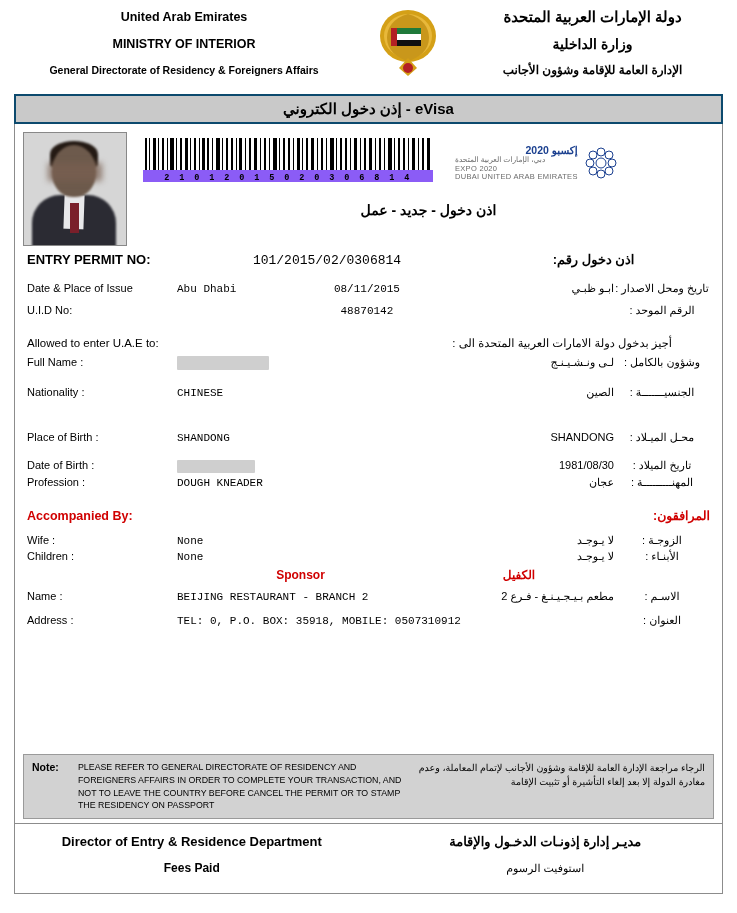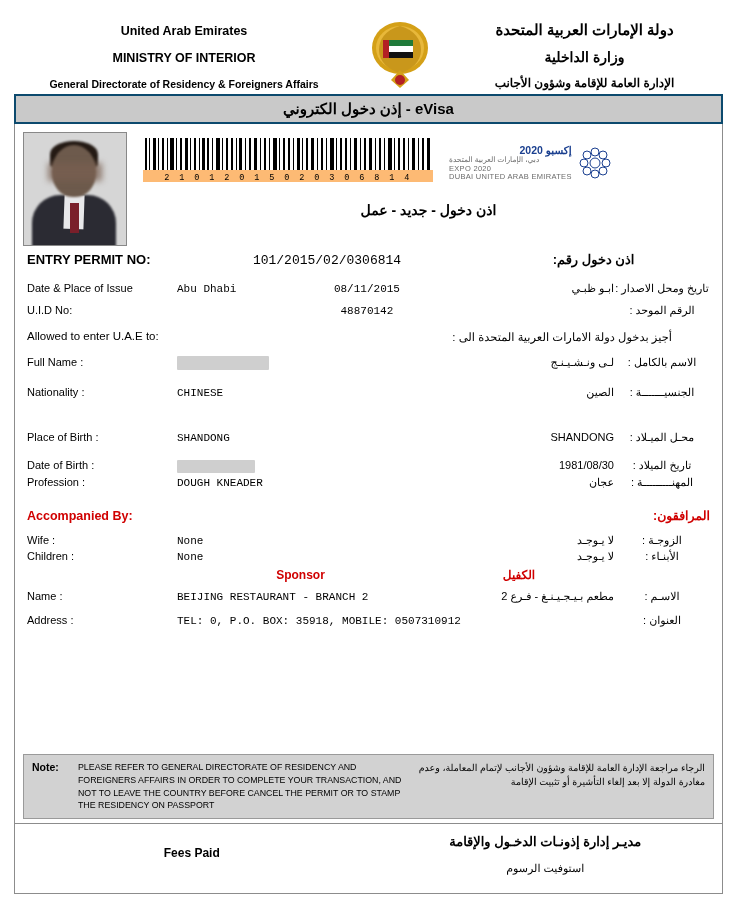--- a/index.html
+++ b/index.html
@@ -18,24 +18,25 @@
   .page {
     position: relative;
     width: 737px;
     height: 913px;
     box-sizing: border-box;
   }
 
   
   .header {
     display: flex;
-    align-items: flex-end;
-    padding: 19px 14px 2px 14px;
+    align-items: flex-start;
+    padding: 6px 14px 2px 14px;
     height: 92px;
     box-sizing: border-box;
+    gap: 8px;
   }
   .header-left {
     width: 340px;
     text-align: center;
     font-weight: bold;
   }
   .header-left .l1 { font-size: 12.5px; margin-top: 4px; }
   .header-left .l2 { font-size: 12.5px; margin-top: 13px; }
   .header-left .l3 { font-size: 10.5px; margin-top: 13px; }
 
@@ -156,33 +157,34 @@
   .barcode-box {
     display: flex;
     align-items: stretch;
     height: 50px;
     margin-top: 6px;
   }
   .barcode {
     width: 290px;
     height: 44px;
     position: relative;
-    background: #fdba74;
+    background: #8b5cf6;
+    font-weight: bold;
   }
   .barcode .bars { position: absolute; inset: 0 0 12px 0; }
   .barcode .num {
     position: absolute;
     bottom: -1px; left: 0; right: 0;
     text-align: center;
     font-family: "Liberation Mono", monospace;
     font-size: 8.5px;
     letter-spacing: 2.4px;
   }
   .expo {
-    margin-left: 16px;
+    margin-left: 22px;
     display: flex;
     align-items: center;
     gap: 4px;
   }
   .expo-text { line-height: 1.15; }
   .expo-text .ar { font-size: 10.5px; color: #1a3f8f; direction: rtl; font-weight: bold;}
   .expo-text .en { font-size: 7.5px; color: #6b6b6b; letter-spacing: .3px; }
   .expo-logo { width: 38px; height: 38px; }
 
   .permit-title {
@@ -251,21 +253,21 @@
   .redact {
     display: inline-block;
     background: #cfcfcf;
     height: 12px;
     vertical-align: middle;
     border-radius: 1px;
   }
 
   .allowed-row {
     display: flex;
-    align-items: flex-start;
+    align-items: center;
     height: 26px;
     padding-top: 4px;
   }
   .allowed-row .en { width: 300px; font-size: 11.5px; }
   .allowed-row .ar { flex: 1; text-align: right; direction: rtl; font-size: 11.5px; padding-right: 38px;}
 
   .accomp {
     display: flex;
     align-items: baseline;
     height: 26px;
@@ -514,21 +516,21 @@
         <div class="en">Allowed to enter U.A.E to:</div>
         <div class="ar">أجيز بدخول دولة الامارات العربية المتحدة الى :</div>
       </div>
 
       <div class="row" style="min-height:30px;">
         <div class="lbl-en">Full Name :</div>
         <div class="val-typed">
           <span class="redact" style="width:92px;height:14px;"></span>
         </div>
         <div class="val-ar">لـى  ونـشـيـنـج</div>
-        <div class="lbl-ar">الاسم بالكامل :</div>
+        <div class="lbl-ar">وشؤون بالكامل :</div>
       </div>
 
       <div class="row" style="min-height:30px;">
         <div class="lbl-en">Nationality :</div>
         <div class="val-typed">CHINESE</div>
         <div class="val-ar">الصين</div>
         <div class="lbl-ar">الجنسيـــــــة :</div>
       </div>
 
       <div class="row" style="min-height:30px;">
@@ -597,20 +599,21 @@
     </div>
 
     <div class="notewrap">
       <div class="note-lbl">Note:</div>
       <div class="note-en">PLEASE REFER TO GENERAL DIRECTORATE OF RESIDENCY AND FOREIGNERS AFFAIRS IN ORDER TO COMPLETE YOUR TRANSACTION, AND NOT TO LEAVE THE COUNTRY BEFORE CANCEL THE PERMIT OR TO STAMP THE RESIDENCY ON PASSPORT</div>
       <div class="note-ar">الرجاء مراجعة الإدارة العامة للإقامة وشؤون الأجانب لإتمام المعاملة، وعدم مغادرة الدولة إلا بعد إلغاء التأشيرة أو تثبيت الإقامة</div>
     </div>
 
     <div class="footer">
       <div class="footer-left">
+        <div class="t1">Director of Entry &amp; Residence Department</div>
         <div class="t2">Fees Paid</div>
       </div>
       <div class="footer-right">
         <div class="t1">مديـر إدارة إذونـات الدخـول والإقامة</div>
         <div class="t2">استوفيت الرسوم</div>
       </div>
     </div>
 
   </div>
 </div>

